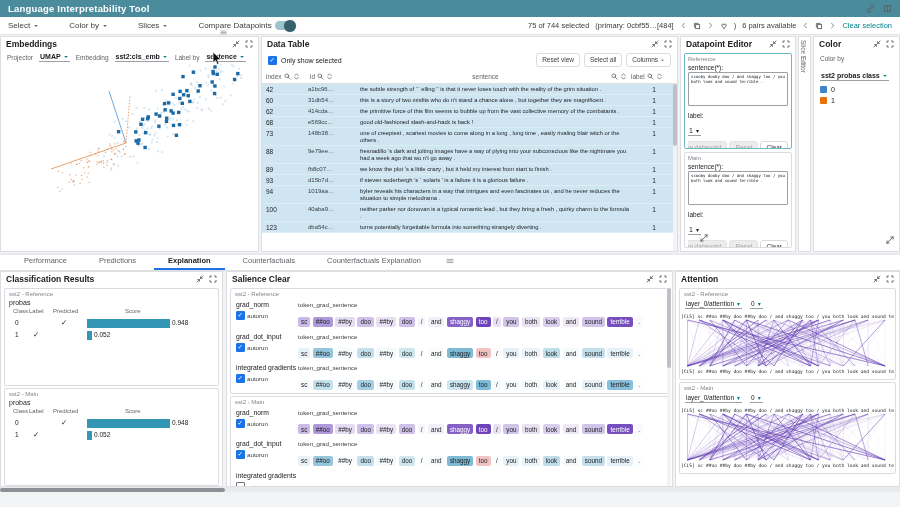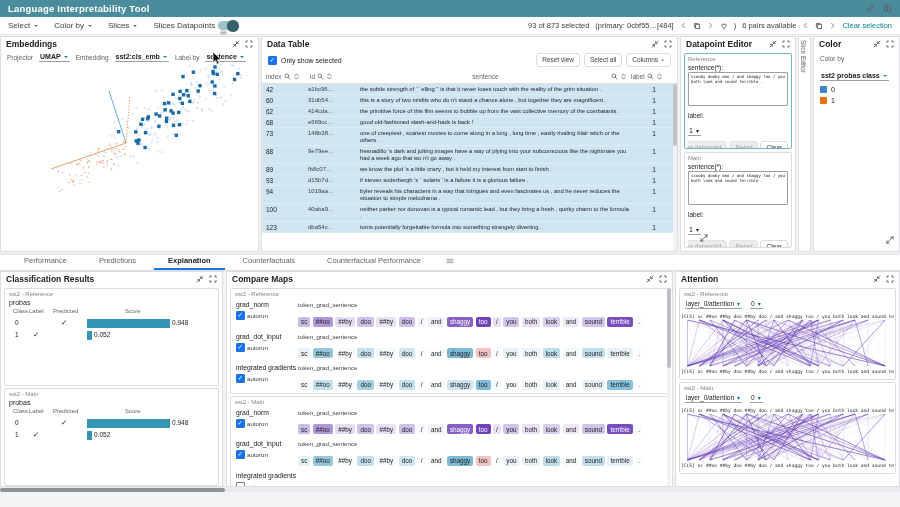--- a/index.html
+++ b/index.html
@@ -2,21 +2,21 @@
 <html><head>
 <meta charset="utf-8">
 <style>
   html,body{margin:0;padding:0;}
   body{font-family:"Liberation Sans",sans-serif;background:#fff;}
   #root{position:relative;width:900px;height:507px;overflow:hidden;background:#f1f3f4;font-family:"Liberation Sans",sans-serif;}
   
   #topbar{position:absolute;left:0;top:0;width:900px;height:17px;background:#4a8c9b;display:flex;align-items:center;padding:4px 8px;box-sizing:border-box;}
   #topbar .title{color:#fff;font-size:9.5px;font-weight:bold;letter-spacing:.2px;flex:1;}
   #topbar .tbicons{display:flex;gap:8px;color:#fff;align-items:center;}
-  #toolbar{position:absolute;left:0;top:17px;width:900px;height:18px;background:#fff;border-bottom:1px solid #e3e5e8;display:flex;align-items:center;padding:0 8px;box-sizing:border-box;gap:15px;font-size:8px;color:#3c4043;}
+  #toolbar{position:absolute;left:0;top:17px;width:900px;height:18px;background:#fff;border-bottom:1px solid #e3e5e8;display:flex;align-items:center;padding:0 8px;box-sizing:border-box;gap:30px;font-size:8px;color:#3c4043;}
   .menu-item{display:flex;align-items:center;gap:3px;cursor:pointer;}
   .menu-item .caret{color:#5f6368;}
   #toolbar .right{margin-left:auto;display:flex;align-items:center;gap:6px;font-size:7.5px;color:#3c4043;}
   .toggle{width:20px;height:9px;border-radius:5px;background:#9dc4cc;position:relative;display:inline-block;}
   .toggle .knob{position:absolute;right:-1px;top:-1.5px;width:12px;height:12px;border-radius:50%;background:#35616d;box-shadow:0 0 1px rgba(0,0,0,.4);}
   .link{color:#00838f;cursor:pointer;}
   .chev{color:#5f6368;font-size:8px;}
   
   .panel{position:absolute;background:#fff;border:1px solid #dcdee1;box-sizing:border-box;overflow:hidden;}
   .phead{height:14px;display:flex;align-items:center;padding:0 5px;gap:5px;}
@@ -154,27 +154,27 @@
       <span>Slices</span>
       <span class="picon caret">
           <svg viewBox="0 0 8 8" width="6" height="6" style="display:block">
             <g stroke="currentColor" stroke-width="0.9" fill="currentColor" stroke-linecap="round">
               <path d="M1.6 2.8 L4 5.2 L6.4 2.8 Z" stroke="none"></path>
             </g>
           </svg>
         </span>
     </span>
     <span class="menu-item">
-      <span>Slices Datapoints</span>
+      <span>Compare Datapoints</span>
       <span class="toggle">
           <span class="knob"></span>
         </span>
     </span>
     <span class="right">
-      <span>93 of 873 selected</span>
+      <span>75 of 744 selected</span>
       <span>(primary: 0cbf55…[484]</span>
       <span class="picon chev">
           <svg viewBox="0 0 8 8" width="7" height="7" style="display:block">
             <g stroke="currentColor" stroke-width="0.9" fill="currentColor" stroke-linecap="round">
               <path d="M5 1.5 L2.5 4 L5 6.5" fill="none"></path>
             </g>
           </svg>
         </span>
       <span class="picon">
           <svg viewBox="0 0 8 8" width="8" height="8" style="display:block">
@@ -866,21 +866,21 @@
     <svg width="10" height="13" viewBox="0 0 10 13">
         <path d="M1 0 L1 10.5 L3.6 8.4 L5.2 12.4 L7 11.6 L5.4 7.8 L9 7.6 Z" fill="#111" stroke="#fff" stroke-width="0.7"></path>
       </svg>
   </div>
 
   <div id="tabrow">
     <span class="tab">Performance</span>
       <span class="tab">Predictions</span>
       <span class="tab active">Explanation</span>
       <span class="tab">Counterfactuals</span>
-      <span class="tab">Counterfactual Performance</span>
+      <span class="tab">Counterfactuals Explanation</span>
       <span class="picon drag-handle">
         <svg viewBox="0 0 8 8" width="8" height="8" style="display:block">
           <g stroke="currentColor" stroke-width="0.9" fill="currentColor" stroke-linecap="round">
             <path d="M1 2.4 H7 M1 4 H7 M1 5.6 H7" fill="none"></path>
           </g>
         </svg>
       </span>
   </div>
 
   <div class="panel row-bot" id="panel-classification" style="left:0;width:223px;">
@@ -948,21 +948,21 @@
               <span class="cls-bar" style="left: 78px; width: 5px; background: rgb(51, 150, 180);"></span>
               <span class="cls-score" style="left: 85px;">0.052</span>
             </div>
           </div>
         </div>
       </div>
   </div>
 
   <div class="panel row-bot" id="panel-salience" style="left:226px;width:447px;">
     <div class="phead">
-      <span class="ptitle">Compare Maps</span>
+      <span class="ptitle">Salience Clear</span>
       <span class="picon">
           <svg viewBox="0 0 8 8" width="8" height="8" style="display:block">
             <g stroke="currentColor" stroke-width="0.9" fill="currentColor" stroke-linecap="round">
               <path d="M7 1 L4.6 3.4 M4.6 1.7 V3.4 H6.3 M1 7 L3.4 4.6 M1.7 4.6 H3.4 V6.3" fill="none"></path>
             </g>
           </svg>
         </span>
       <span class="picon">
           <svg viewBox="0 0 8 8" width="8" height="8" style="display:block">
             <g stroke="currentColor" stroke-width="0.9" fill="currentColor" stroke-linecap="round">

